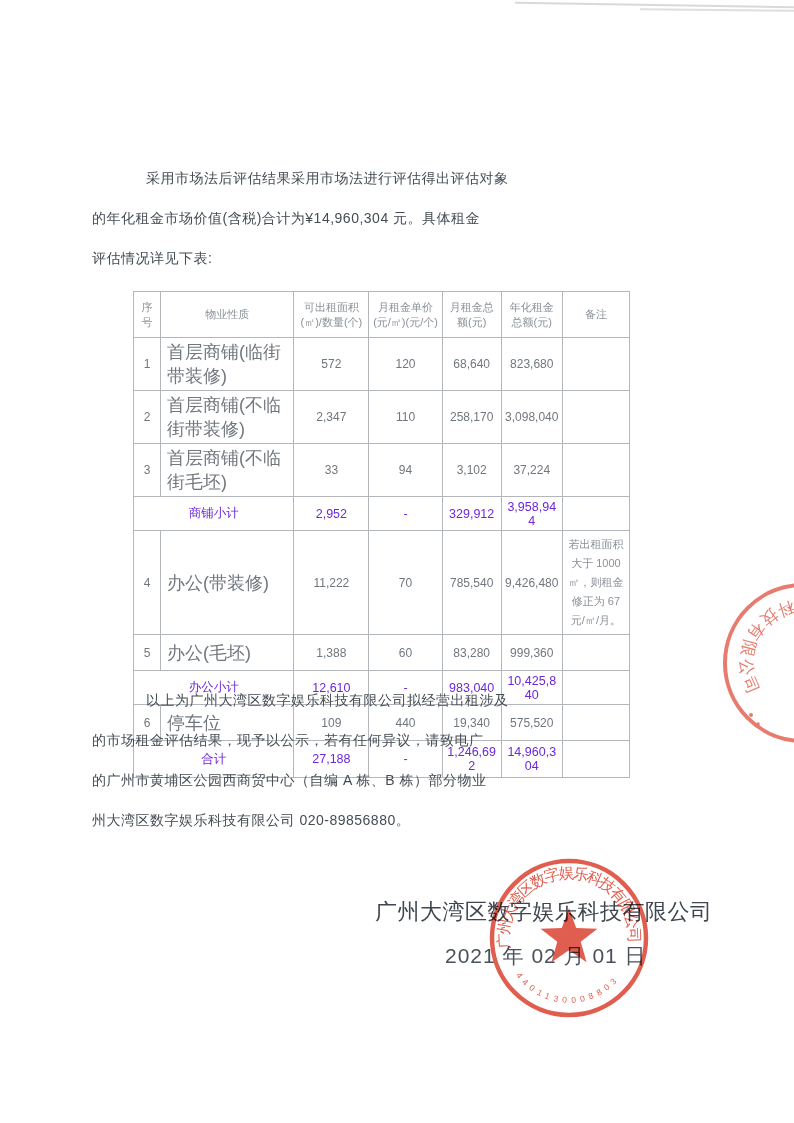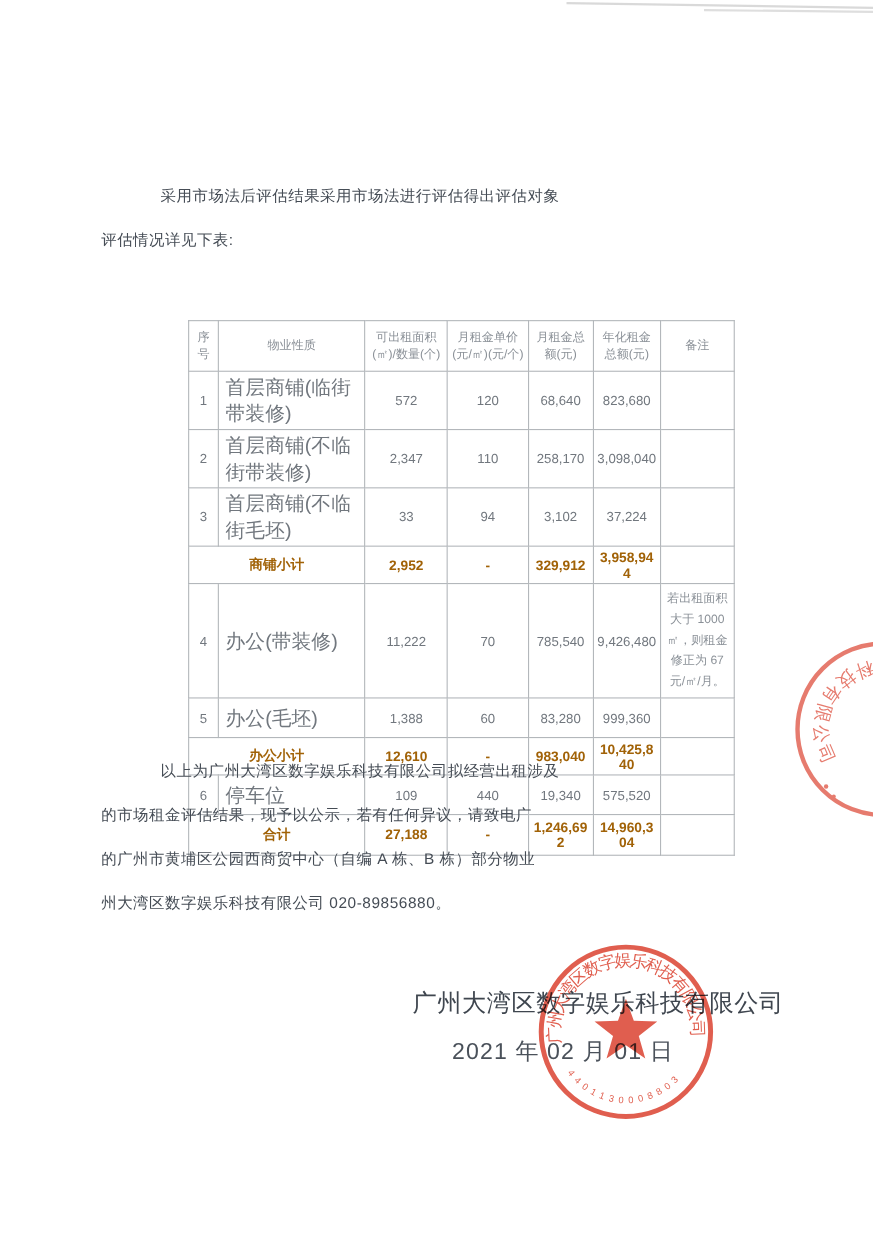--- a/index.html
+++ b/index.html
@@ -20,36 +20,36 @@
   .para { position:absolute; left:92px; width:640px; font-size:14px; line-height:40px;
           color:#454c55; letter-spacing:.5px; }
   .para .tline { white-space:nowrap; }
   .para .tline:first-child { text-indent:54px; }
   .para.intro   { top:158px; }
   .para.closing { top:680px; }
 
   
   .vt { position:absolute; left:133px; top:291px; width:497px;
         border-collapse:collapse; table-layout:fixed;
-        font-family:"Liberation Sans", sans-serif;margin-left:38px; }
+        font-family:"Liberation Sans", sans-serif; }
   .vt th, .vt td { border:1px solid #b3b7bb; word-break:break-all; text-align:center; vertical-align:middle; padding:2px 3px; }
   .vt thead th { height:41px; font-size:11px; line-height:15px; font-weight:normal; color:#8a9097; }
   .vt td { font-size:12px; color:#71777e; }
   .vt tr.data td  { height:27px; }
   .vt tr.sub td   { height:25px; }
   .vt tr.total td { height:28px; }
   .vt td.c-name  { text-align:left; padding-left:6px; font-size:18px; }
   .vt td.c-label { font-weight:bold; color:#363b42; font-size:13px; }
-  .vt tr.sub td, .vt tr.total td { font-weight:bold; color:#a16207; font-size:12.5px; }
+  .vt tr.sub td, .vt tr.total td { font-weight:normal; color:#6d28d9; font-size:12.5px; }
   .vt td.c-remark { font-size:11px; line-height:19px; color:#8a9097; padding:4px 2px; font-weight:normal; }
 
   
   .sig-company { position:absolute; left:375px; top:897px; font-size:22px; color:#3f464f;
                  letter-spacing:.5px; white-space:nowrap; }
-  .sig-date { position:absolute; left:411px; top:942px; font-size:21px; color:#4a515a;
+  .sig-date { position:absolute; left:445px; top:942px; font-size:21px; color:#4a515a;
               letter-spacing:1px; white-space:nowrap; }
 
   
   .seal { position:absolute; mix-blend-mode:multiply; }
   .seal.main    { left:486px; top:853px; width:166px; height:170px; opacity:.88; }
   .seal.partial { left:715px; top:578px; width:176px; height:176px; opacity:.72; }
   .seal svg { display:block; width:100%; height:100%; }
   .seal text { fill:var(--seal-color,#dc4836); }
   .seal .ring { stroke:var(--seal-color,#dc4836); fill:none; }
   .seal .star { fill:var(--seal-color,#dc4836); }
@@ -58,20 +58,21 @@
 </head>
 <body>
 
 <div class="page">
 
   <div class="scan-line l1"></div>
   <div class="scan-line l2"></div>
 
   <div class="para intro">
       <div class="tline">采用市场法后评估结果采用市场法进行评估得出评估对象</div>
+      <div class="tline">的年化租金市场价值(含税)合计为¥14,960,304 元。具体租金</div>
       <div class="tline">评估情况详见下表:</div>
     </div>
 
   <table class="vt">
     <colgroup>
       <col style="width:27px">
         <col style="width:133px">
         <col style="width:75px">
       <col style="width:73px">
         <col style="width:59px">

